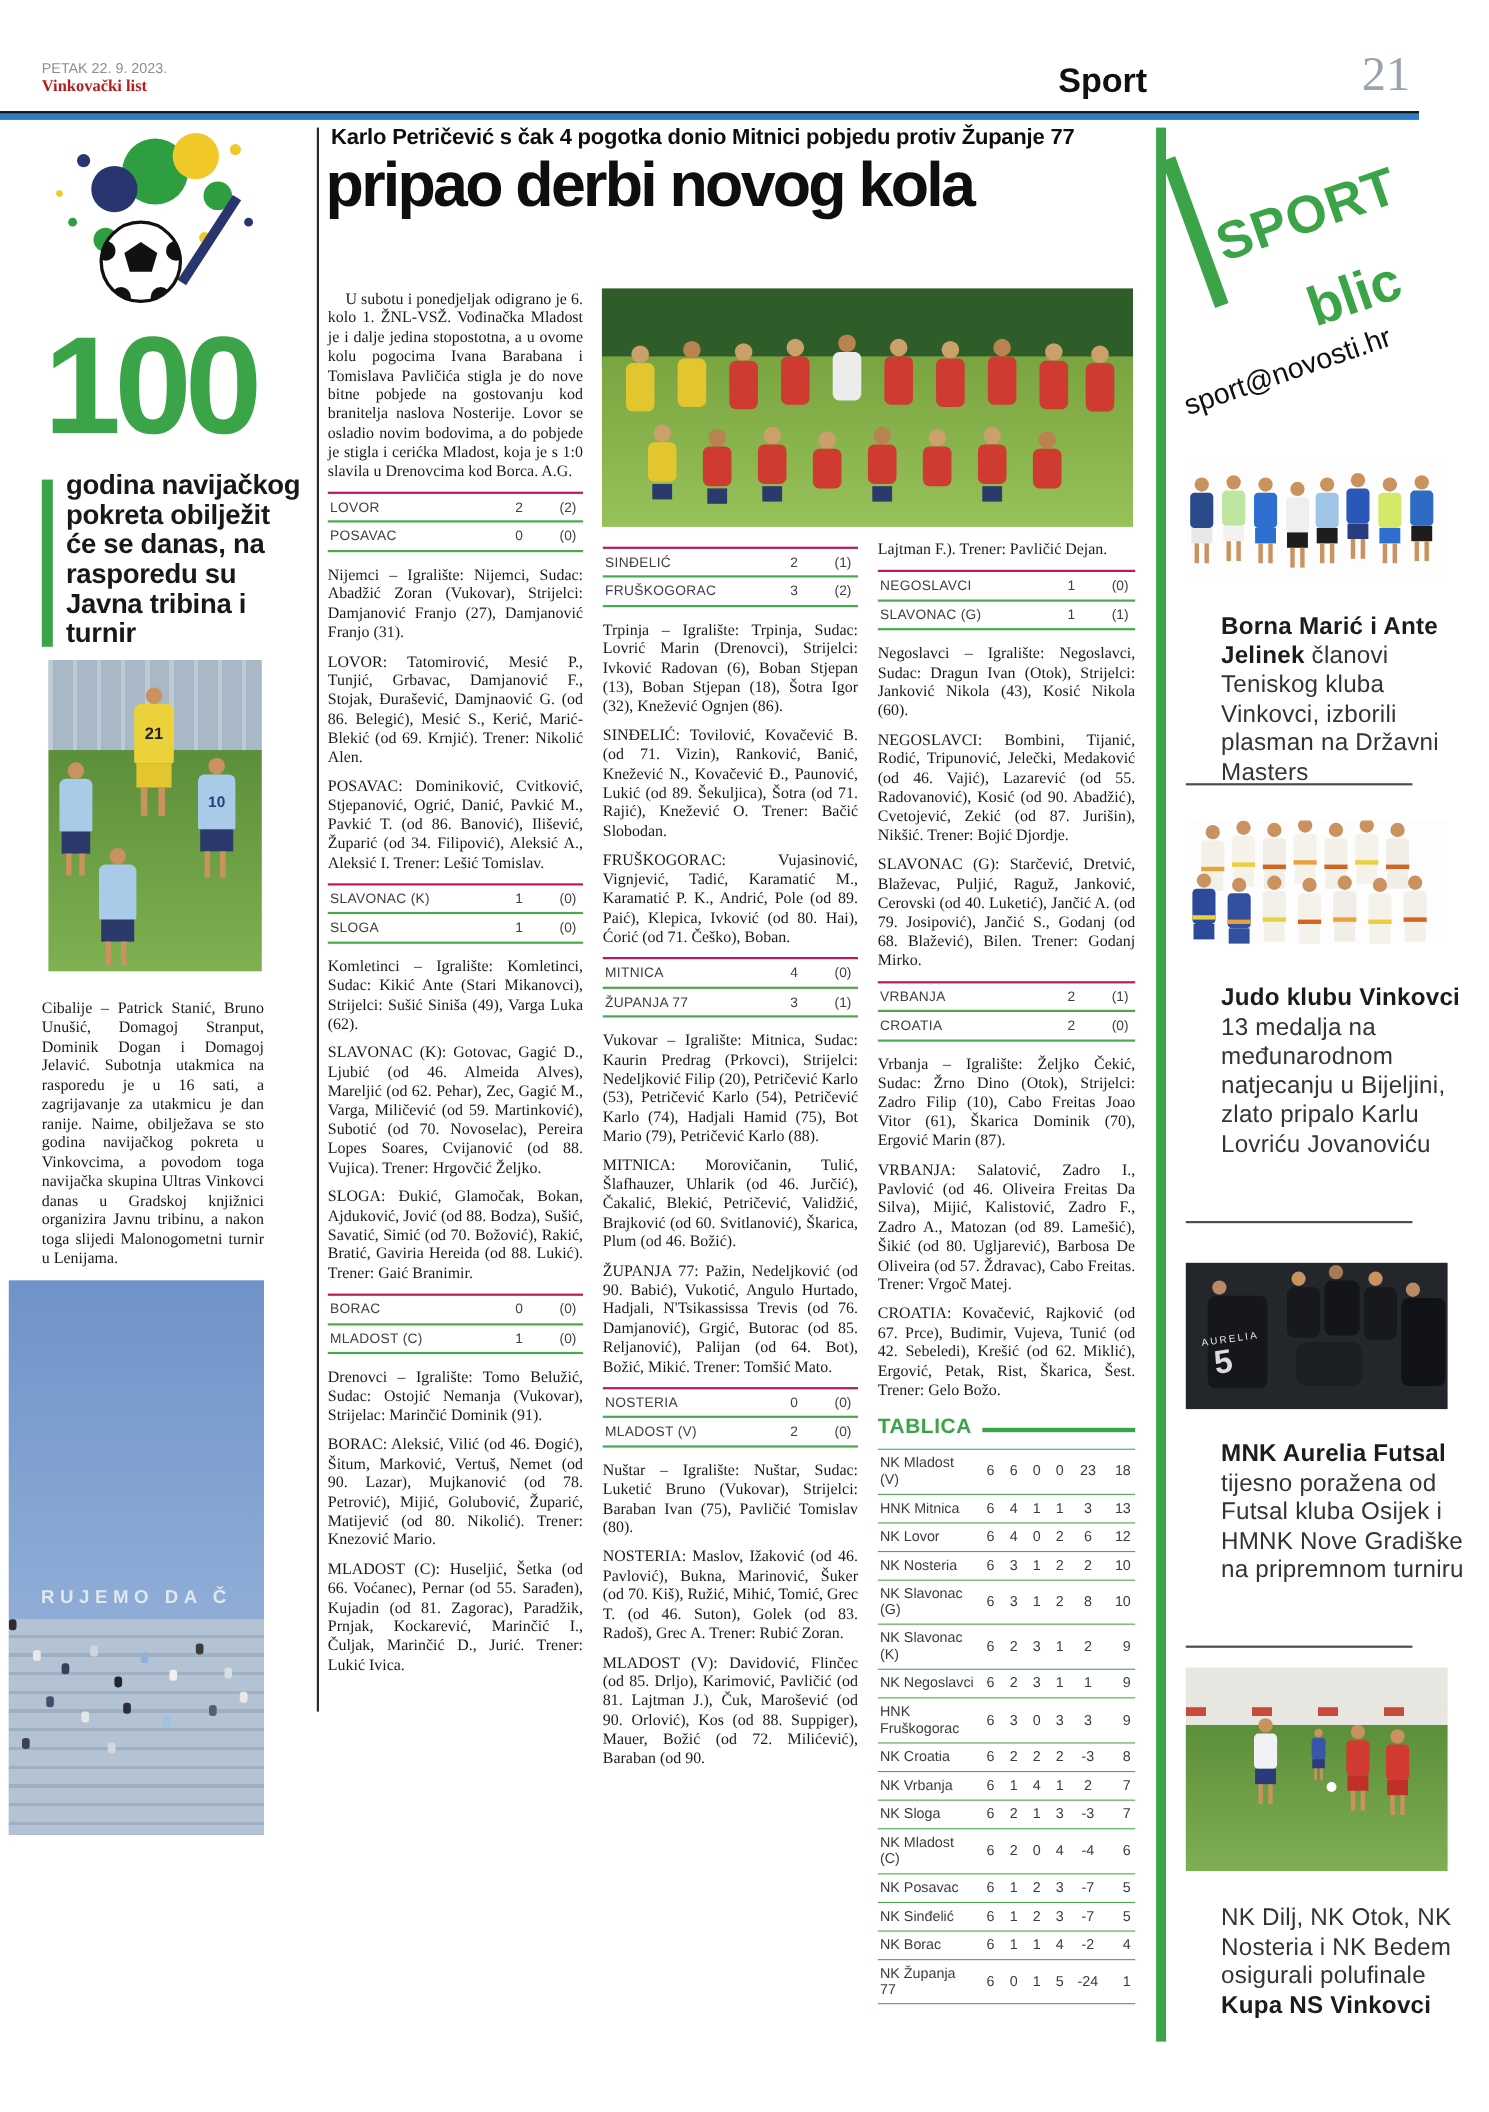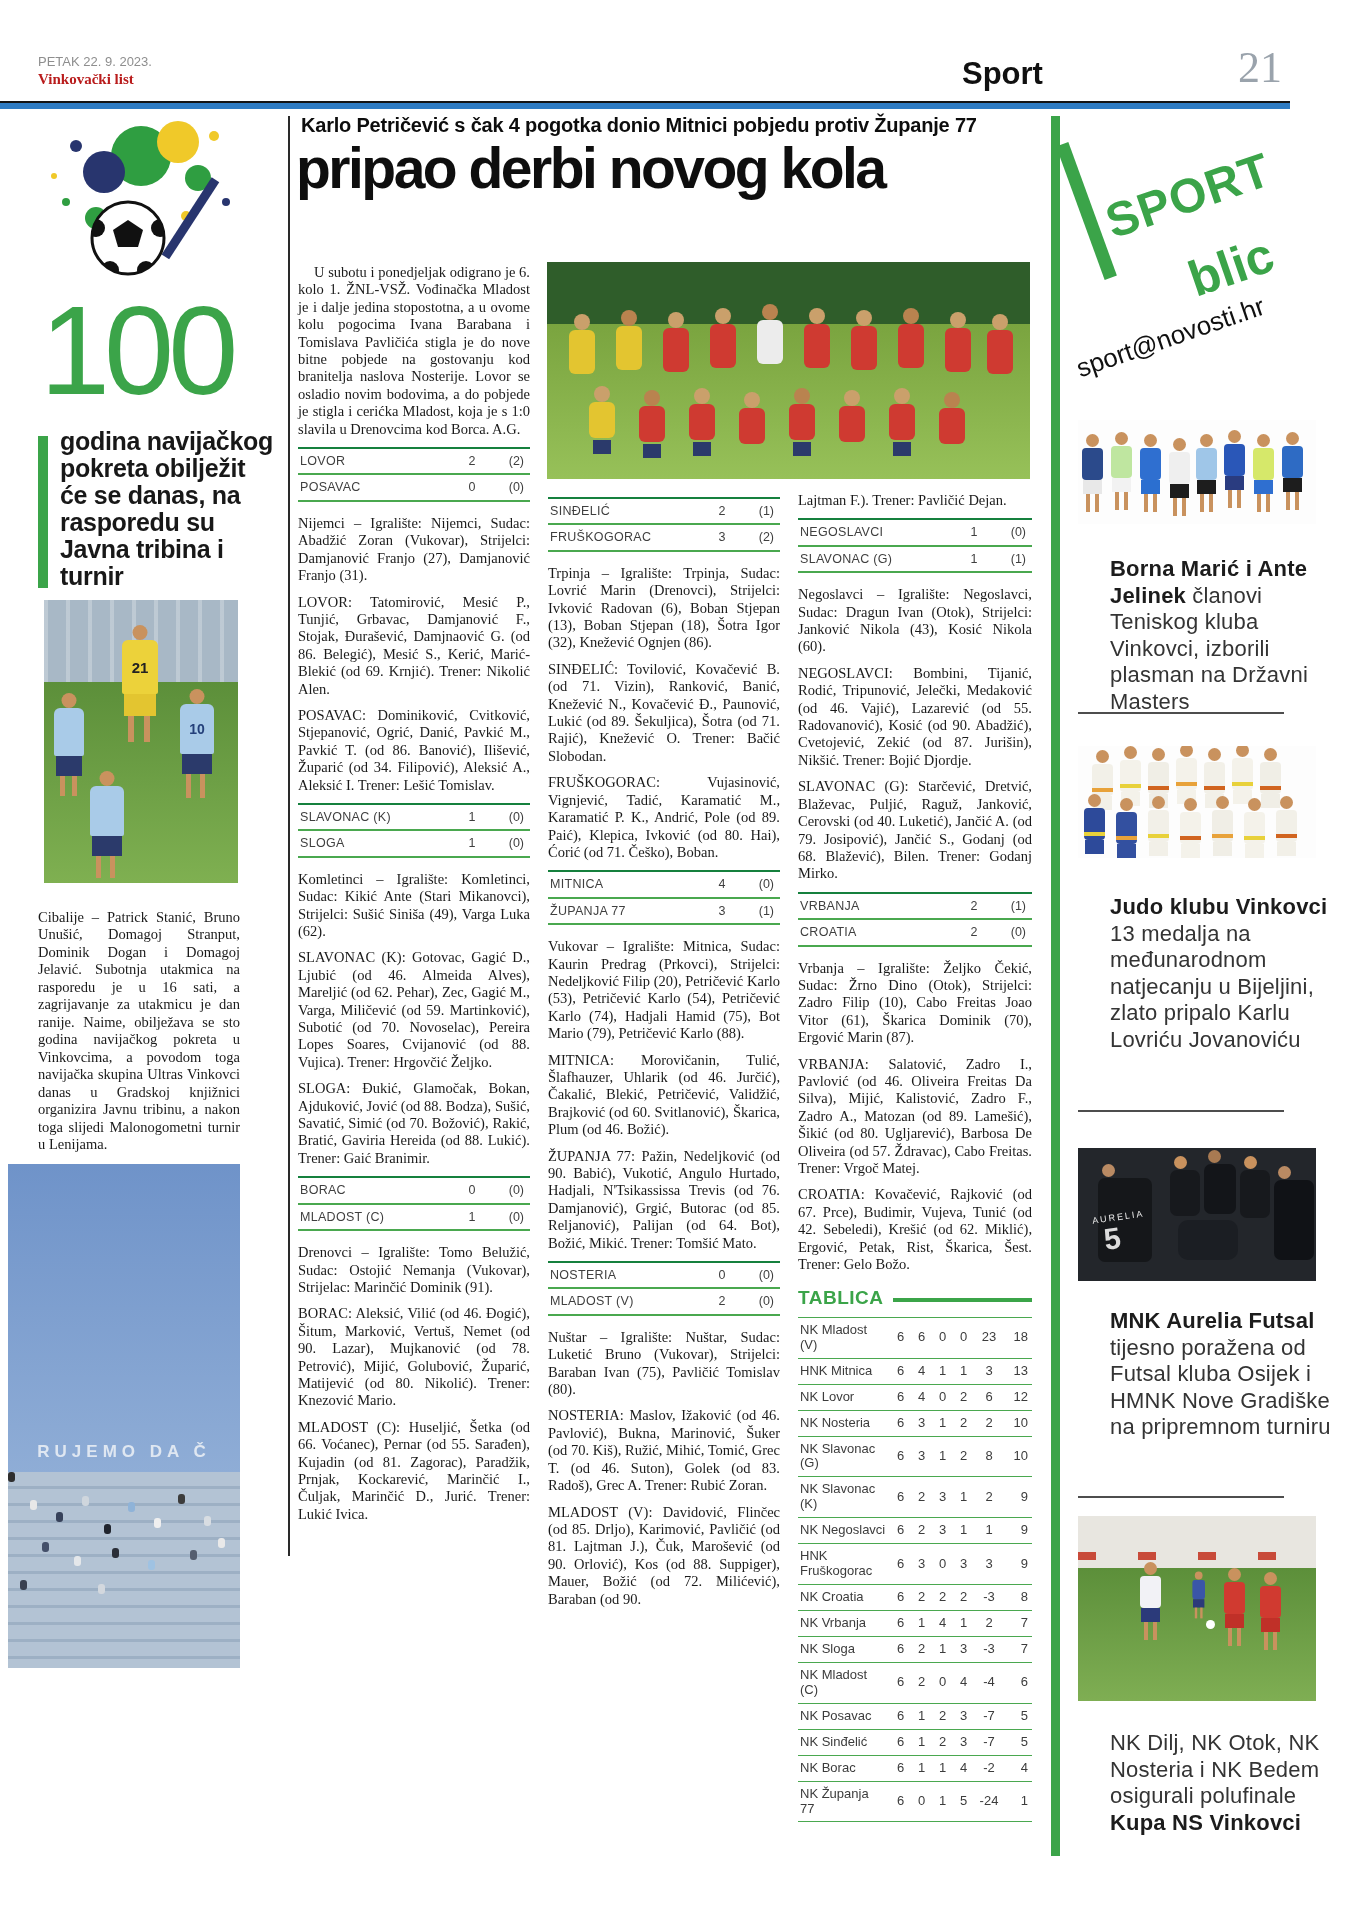--- a/index.html
+++ b/index.html
@@ -15,21 +15,21 @@
   .hdr-page{position:absolute;left:1238px;top:42px;font-family:"Liberation Serif",serif;
             font-size:44px;color:#9aa3ac;}
   .hdr-rule{position:absolute;left:0;top:101px;width:1290px;height:6px;background:#2f7cc3;
             border-top:2px solid #151515;}
   
   .vdivider{position:absolute;left:288px;top:116px;width:2px;height:1440px;background:#2a2a2a;}
   .greenbar{position:absolute;left:1051px;top:116px;width:9px;height:1740px;background:#3ba449;}
   
   .splash{position:absolute;left:36px;top:106px;}
   .big100{position:absolute;left:40px;top:288px;font-family:"Liberation Sans",sans-serif;
-          font-size:126px;font-weight:normal;color:#3ba449;letter-spacing:-6px;line-height:1;}
+          font-size:126px;font-weight:bold;color:#3ba449;letter-spacing:-6px;line-height:1;}
   .standfirst-bar{position:absolute;left:38px;top:436px;width:10px;height:152px;background:#3ba449;}
   .standfirst{position:absolute;left:60px;top:428px;width:216px;font-family:"Liberation Sans",sans-serif;
               font-size:25px;line-height:27px;font-weight:bold;color:#181818;letter-spacing:-0.3px;}
   .leftcap{position:absolute;left:38px;top:894px;width:202px;font-size:14.5px;line-height:17.5px;
            text-align:justify;}
   
   .ph{position:absolute;overflow:hidden;}
   .photo1{left:44px;top:600px;width:194px;height:283px;background:linear-gradient(180deg,#a8b8c6 0 82px,#5c8f3a 82px,#7fb051 100%);}
   .photo1 .stripe{position:absolute;top:0;left:0;width:100%;height:82px;
       background:repeating-linear-gradient(90deg,rgba(255,255,255,.25) 0 4px,rgba(0,0,0,0) 4px 22px);}
@@ -72,21 +72,21 @@
           font-size:20px;font-weight:bold;color:#0d0d0d;letter-spacing:-0.2px;}
   .headline{position:absolute;left:296px;top:141px;font-family:"Liberation Sans",sans-serif;
             font-weight:bold;font-size:57px;line-height:55px;color:#0e0e0e;letter-spacing:-2.5px;}
   
   .col{position:absolute;width:232px;font-size:14.5px;line-height:17.4px;}
   .colA{left:298px;top:264px;}
   .colB{left:548px;top:492px;}
   .colC{left:798px;top:492px;width:234px;}
   .bp{margin:0 0 9px;text-align:justify;}
   .indent{text-indent:16px;}
-  .scorebox{margin:5px 0 13px;border-top:2px solid #15803d;font-family:"Liberation Sans",sans-serif;
+  .scorebox{margin:5px 0 13px;border-top:2px solid #be185d;font-family:"Liberation Sans",sans-serif;
             font-size:12.5px;color:#3f3f3f;}
   .srow{display:flex;align-items:center;padding:4px 2px 3px;border-bottom:2px solid #4aa84f;}
   .sname{flex:1;letter-spacing:.3px;}
   .snum{width:36px;text-align:center;}
   .shalf{width:34px;text-align:right;padding-right:4px;}
   
   .tablica{margin-top:16px;font-family:"Liberation Sans",sans-serif;}
   .ttitle{display:flex;align-items:center;gap:10px;color:#3ba449;font-weight:bold;font-size:19px;
           letter-spacing:.5px;}
   .ttitle .rule{flex:1;height:4px;background:#3ba449;margin-top:4px;}

